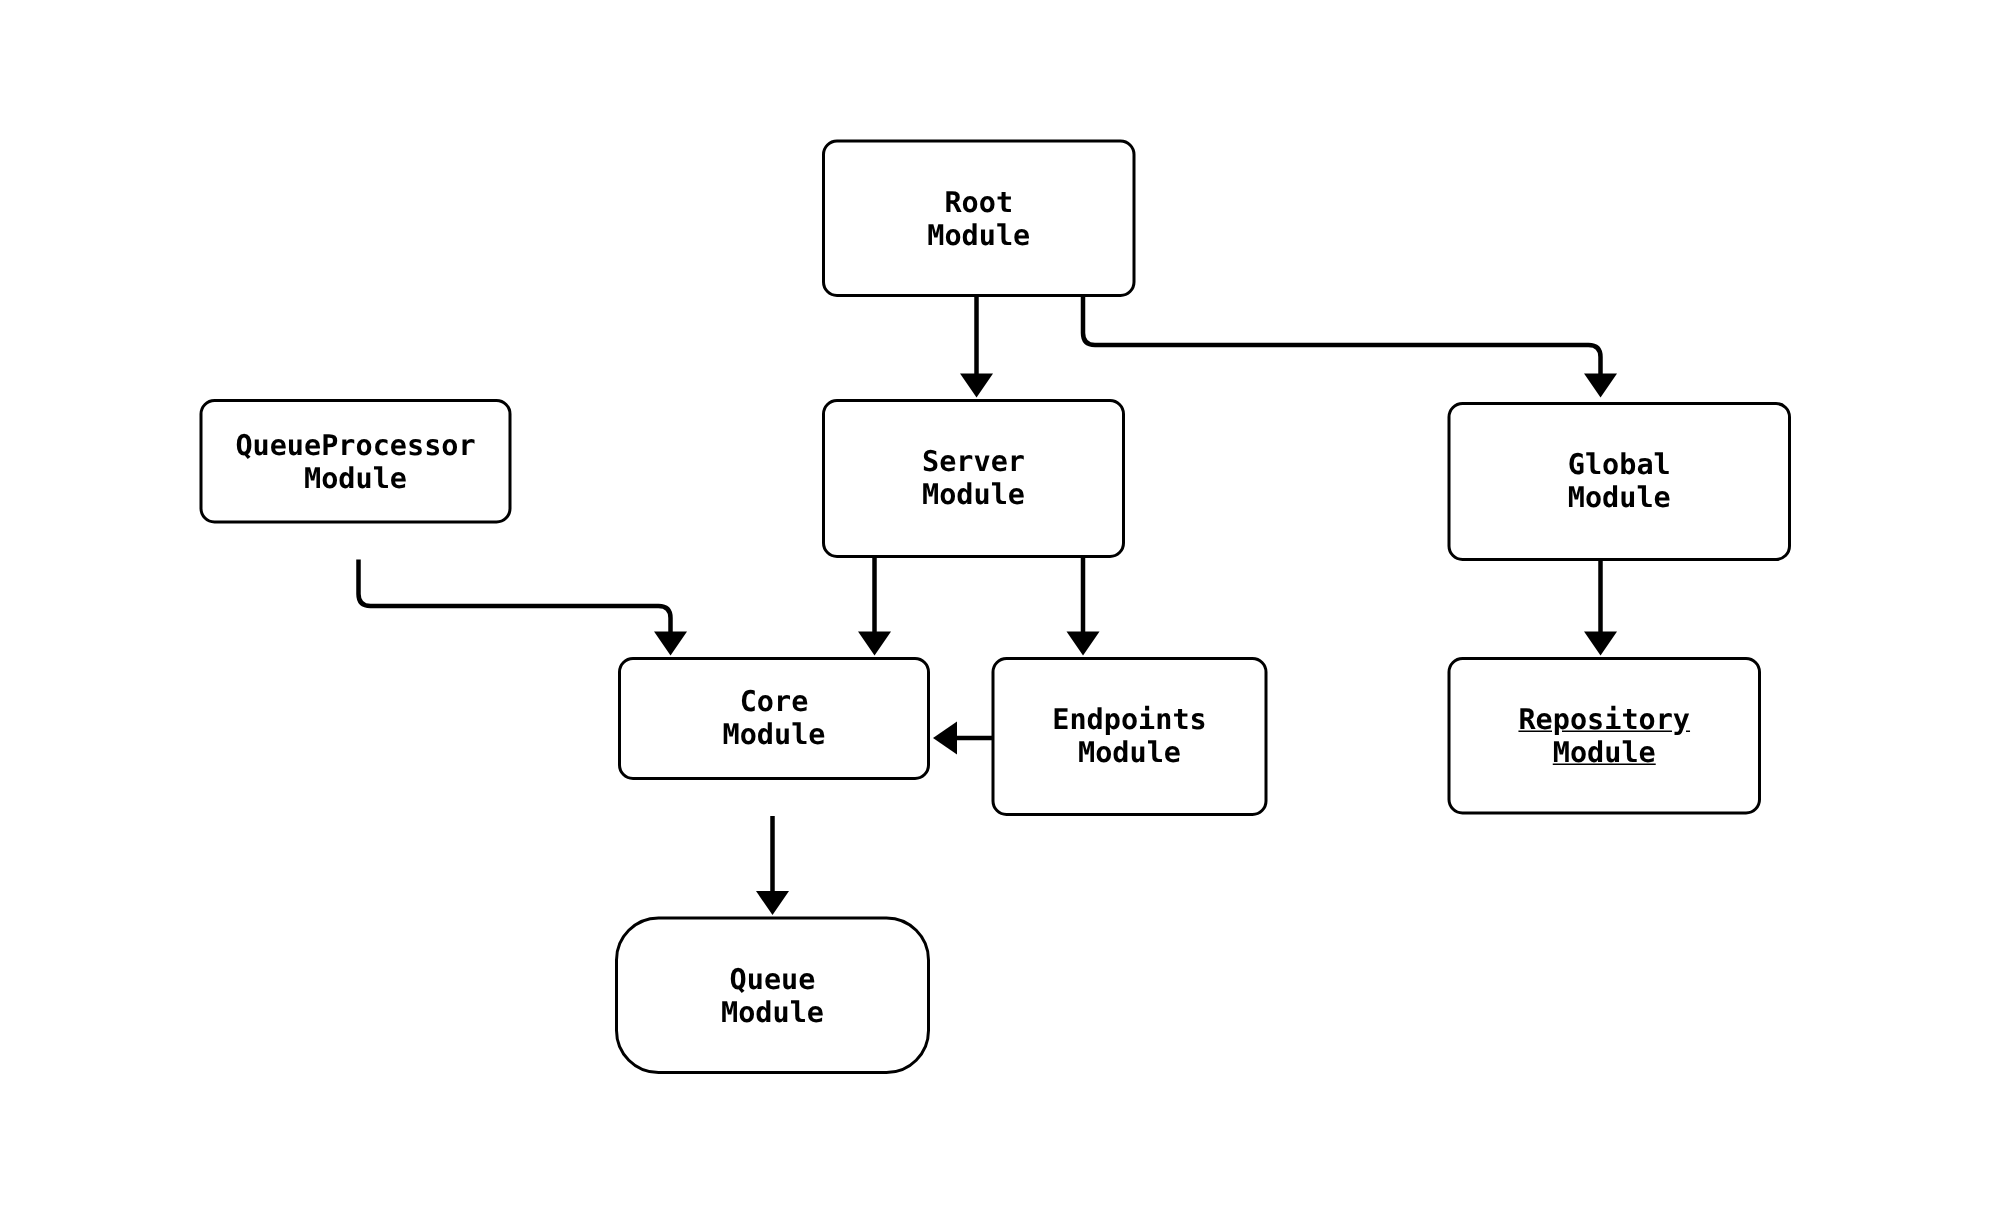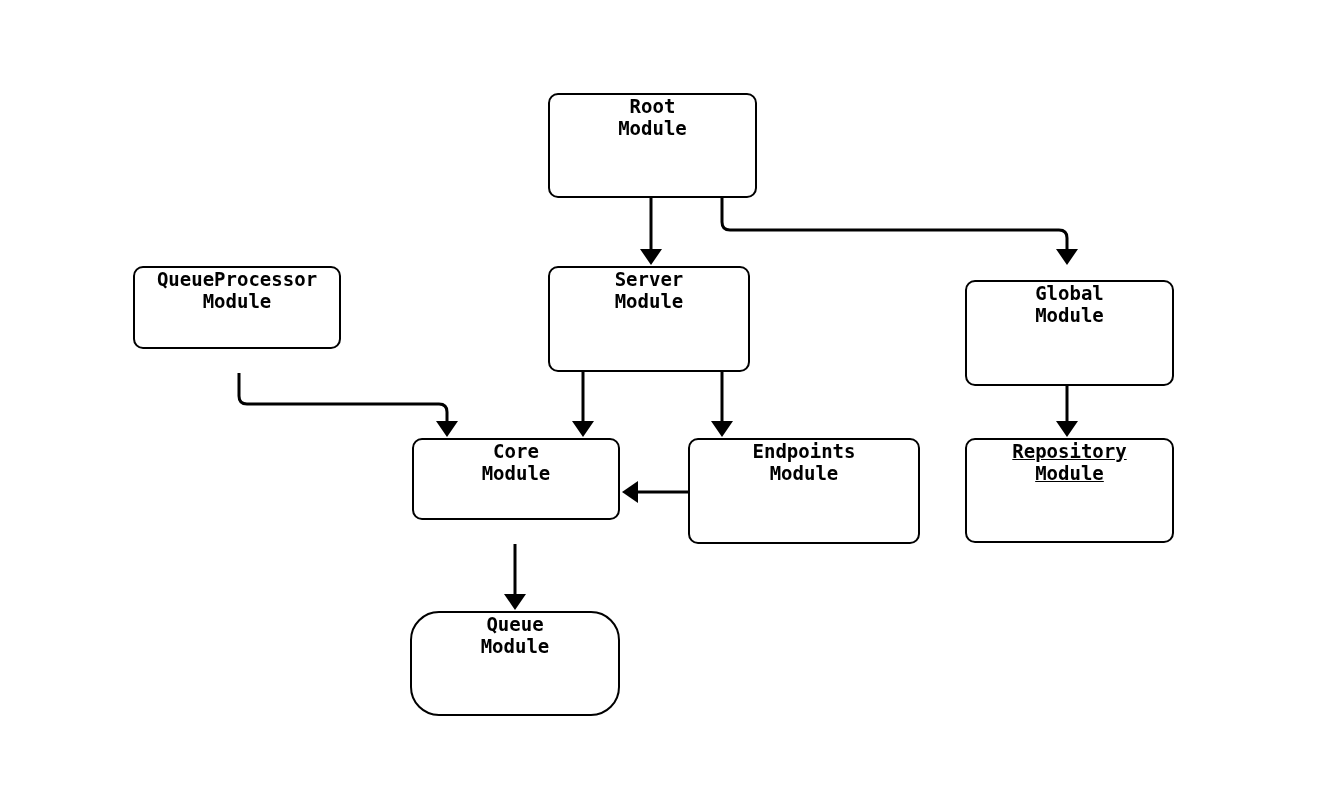--- a/index.html
+++ b/index.html
@@ -23,35 +23,36 @@
     height: 809px;
     pointer-events: none;
   }
   .node {
     position: absolute;
     box-sizing: border-box;
     background: #ffffff;
     border: 2.5px solid #000000;
     border-radius: 10px;
     display: flex;
+    align-items: center;
     justify-content: center;
     text-align: center;
     font-weight: bold;
     font-size: 19px;
     line-height: 22px;
     color: #000000;
     white-space: pre-line;
   }
   
   .node-root          { left: 548px; top: 93px;  width: 209px; height: 105px; }
   .node-server        { left: 548px; top: 266px; width: 202px; height: 106px; }
-  .node-global        { left: 965px; top: 280px; width: 209px; height: 106px; }
+  .node-global        { left: 965px; top: 268px; width: 229px; height: 106px; }
   .node-queueprocessor{ left: 133px; top: 266px; width: 208px; height: 83px; }
   .node-core          { left: 412px; top: 438px; width: 208px; height: 82px; }
-  .node-endpoints     { left: 688px; top: 438px; width: 232px; height: 106px; }
+  .node-endpoints     { left: 661px; top: 438px; width: 184px; height: 106px; }
   .node-repository    { left: 965px; top: 438px; width: 209px; height: 105px; text-decoration: underline; }
   .node-queue         { left: 410px; top: 611px; width: 210px; height: 105px; border-radius: 29px; }
 
   .edge {
     fill: none;
     stroke: #000000;
     stroke-width: 3;
   }
   .arrowhead {
     fill: #000000;

